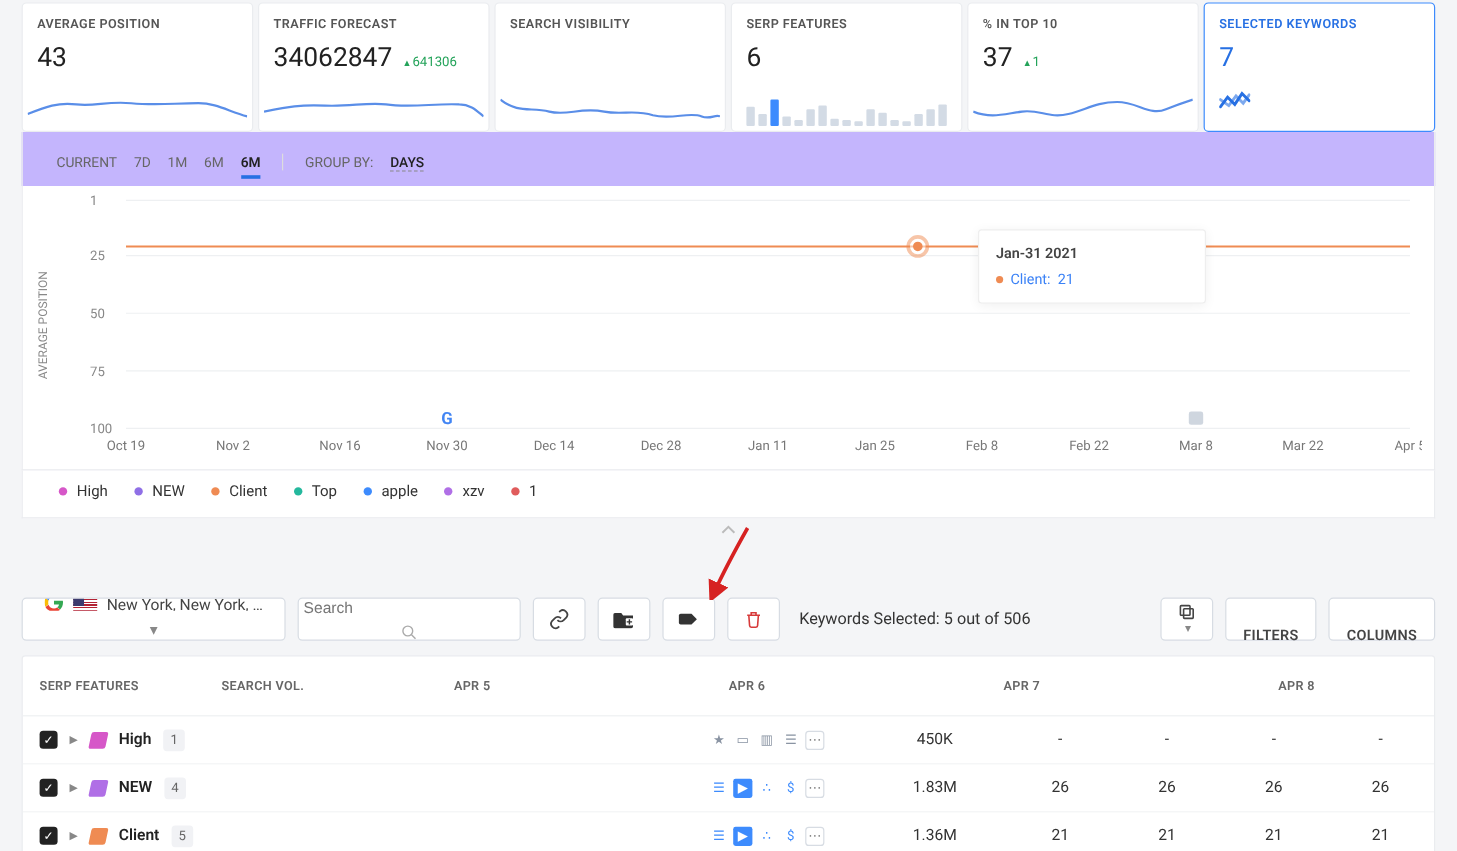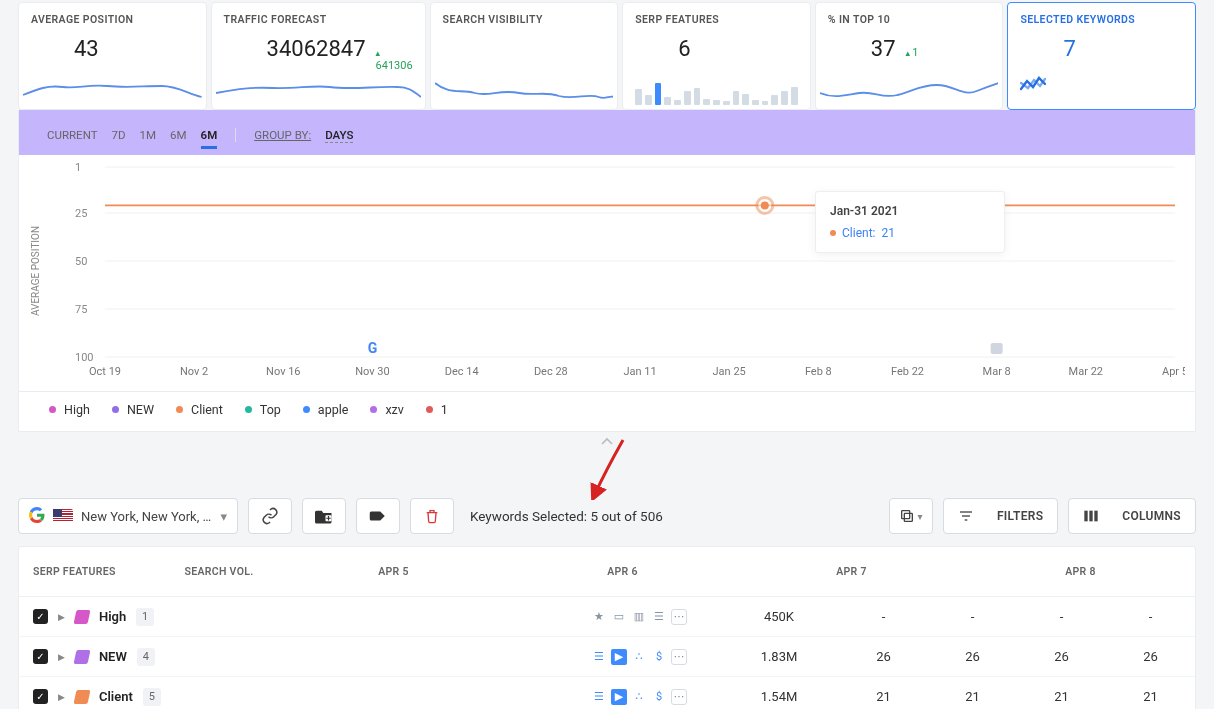--- a/index.html
+++ b/index.html
@@ -3,51 +3,51 @@
 <meta charset="utf-8">
 <style>
   * { box-sizing: border-box; margin: 0; padding: 0; }
   body { font-family: -apple-system, BlinkMacSystemFont, "Segoe UI", Roboto, Arial, sans-serif; background: #f4f5f7; font-size: 13px; color: #333; width: 1214px; }
   .cards-row { display: flex; gap: 4px; padding: 0 18px; margin-top: 2px; }
   .metric-card { flex: 1; background: #fff; border: 1px solid #eaecef; border-radius: 4px; padding: 10px 12px 4px 12px; min-height: 108px; position: relative; }
   .metric-card.selected { border: 1.5px solid #3d8bfd; }
   .metric-title { font-size: 10.5px; font-weight: 600; letter-spacing: 0.4px; color: #555; text-transform: uppercase; }
   .metric-card.selected .metric-title { color: #2770e3; }
   .metric-value-row { display: flex; align-items: baseline; gap: 10px; margin-top: 10px; }
-  .metric-value { font-size: 22px; font-weight: 400; color: #222; margin-left: 43px; }
+  .metric-value { font-size: 22px; font-weight: 400; color: #222; }
   .metric-delta { font-size: 11px; color: #24a35a; }
   .metric-delta::before { content: "▴ "; font-size: 9px; }
   .spark-wrap { position: absolute; left: 4px; right: 4px; bottom: 4px; height: 30px; }
   .bar-spark { display:flex; align-items:flex-end; gap:3px; height:100%; padding:0 8px;}
   .bar-spark span { flex:1; background:#d3dbe5; border-radius:1px;}
   .bar-spark span.hl { background:#3d8bfd; }
   .selected-icon { margin-top: 14px; color:#3d8bfd; }
   
   .chart-toolbar { display:flex; align-items:flex-start; gap:14px; padding: 18px 28px 6px 28px; font-size: 11.5px; background:#c4b5fd; margin: 0 18px; border:1px solid #eaecef; border-top:none; border-bottom:none;}
   .toolbar-tab { color:#666; cursor:pointer; padding-bottom:4px;}
   .toolbar-tab.active { color:#222; font-weight:600; border-bottom: 3px solid #2770e3; }
   .toolbar-sep { width:1px; height:14px; background:#ddd; margin:0 4px;}
-  .groupby-label { color:#666;text-decoration:underline; }
+  .groupby-label { color:#666; }
   .groupby-value { color:#222; text-transform:uppercase; border-bottom:1px dashed #888; cursor:pointer; font-weight:500;}
   
   .chart-body { background:#fff; margin:0 18px; border:1px solid #eaecef; border-top:none; padding: 6px 10px 10px 6px; position:relative; }
   .chart-svg { display:block; }
   .tooltip { position:absolute; left:796px; top:36px; width:190px; background:#fff; border:1px solid #eee; box-shadow:0 2px 10px rgba(0,0,0,.06); border-radius:3px; padding:12px 14px; font-size:12px; z-index:5;}
   .tooltip-title { font-weight:600; color:#444; margin-bottom:8px;}
   .tooltip-row { display:flex; align-items:center; gap:6px; color:#3b82f6;}
   .dot-sm { width:6px; height:6px; border-radius:50%; display:inline-block;}
   
   .legend { display:flex; flex-wrap:wrap; gap:22px; padding:10px 18px 14px 30px; background:#fff; margin:0 18px; border:1px solid #eaecef; border-top:none;}
   .legend-item { display:flex; align-items:center; gap:8px; font-size:12.5px; color:#333;}
   .legend-dot { width:7px; height:7px; border-radius:50%;}
   
   .collapse-row { text-align:center; padding:4px 0 18px 0; color:#bbb; font-size:12px; cursor:pointer; background:transparent;}
   
   .controls-row { display:flex; align-items:center; gap:10px; padding:0 18px 12px 18px; margin-top:30px;}
-  .ctrl { background:#fff; border:1px solid #d7dce3; border-radius:4px; height:36px; display:flex; align-items:center; color:#444;}
+  .ctrl { background:#fff; border:1px solid #d7dce3; border-radius:4px; height:36px; display:flex; align-items:center; color:#444;flex-direction:column;}
   .loc-picker { width:220px; padding:0 10px; gap:8px; cursor:pointer; justify-content:space-between;}
   .loc-left { display:flex; align-items:center; gap:8px; overflow:hidden;}
   .flag { width:20px; height:14px; background: linear-gradient(to bottom, #b22234 0%, #b22234 8%, #fff 8%, #fff 16%, #b22234 16%, #b22234 24%, #fff 24%, #fff 32%, #b22234 32%, #b22234 40%, #fff 40%, #fff 48%, #b22234 48%, #b22234 56%, #fff 56%, #fff 64%, #b22234 64%, #b22234 72%, #fff 72%, #fff 80%, #b22234 80%, #b22234 88%, #fff 88%, #fff 100%); position:relative; border-radius:2px;}
   .flag::before { content:""; position:absolute; left:0; top:0; width:9px; height:8px; background:#3c3b6e;}
   .search-box { width:186px; padding:0 10px; gap:6px;}
   .search-box input { border:none; outline:none; flex:1; font-size:13px; background:transparent;}
   .icon-btn { width:44px; justify-content:center; cursor:pointer; font-size:15px;}
   .delete-btn svg { color:#d73a3a;}
   .sel-text { font-size:13.5px; color:#333; margin-left:6px;}
   .spacer { flex:1; }
@@ -281,20 +281,29 @@
               <path fill="#34A853" d="M46.5 24.5c0-1.6-.1-3.1-.4-4.5H24v9h12.7c-.6 3-2.3 5.6-4.8 7.3l7.4 5.7C43.7 37.9 46.5 31.7 46.5 24.5z"></path>
               <path fill="#FBBC05" d="M10.3 28.9c-.5-1.5-.8-3.2-.8-4.9s.3-3.4.8-4.9l-7.6-5.9C1 16.8 0 20.3 0 24s1 7.2 2.7 10.8l7.6-5.9z"></path>
               <path fill="#EA4335" d="M24 48c6 0 11.3-2 15.1-5.5l-7.4-5.7c-2.1 1.4-4.7 2.2-7.7 2.2-6.4 0-11.9-3.7-13.7-9.1l-7.6 5.9C6.6 42.6 14.6 48 24 48z"></path>
             </svg>
         </span>
         <span class="flag"></span>
         <span style="white-space:nowrap; overflow:hidden; text-overflow:ellipsis;">New York, New York, …</span>
       </div>
       <span style="color:#888">▾</span>
     </div>
+    <div class="ctrl search-box">
+      <input placeholder="Search" style="">
+      <span style="color:#aaa">
+        <svg width="14" height="14" viewBox="0 0 24 24" fill="none" stroke="currentColor" stroke-width="2">
+            <circle cx="10" cy="10" r="7"></circle>
+            <line x1="21" y1="21" x2="15" y2="15"></line>
+          </svg>
+      </span>
+    </div>
     <div class="ctrl icon-btn">
       <svg width="18" height="18" viewBox="0 0 24 24" fill="none" stroke="#444" stroke-width="2">
           <path d="M10 13a5 5 0 0 0 7 0l3-3a5 5 0 0 0-7-7l-1 1"></path>
           <path d="M14 11a5 5 0 0 0-7 0l-3 3a5 5 0 0 0 7 7l1-1"></path>
         </svg>
     </div>
     <div class="ctrl icon-btn">
       <svg width="18" height="16" viewBox="0 0 24 20" fill="#333">
           <path d="M2 3h7l2 3h11v12a2 2 0 0 1-2 2H2a2 2 0 0 1-2-2V5a2 2 0 0 1 2-2z"></path>
           <rect x="14" y="9" width="8" height="8" rx="1" fill="#fff"></rect>
@@ -399,20 +408,20 @@
           <span class="row-label">Client</span>
           <span class="row-count">5</span>
         </div>
         <div class="row-serp">
           <span class="sicon blue">☰</span>
           <span class="sicon bluebg">▶</span>
           <span class="sicon blue">∴</span>
           <span class="sicon blue">$</span>
           <span class="sicon more-sicon">⋯</span>
         </div>
-        <div class="row-vol">1.54M</div>
+        <div class="row-vol">1.36M</div>
         <div class="row-date">21</div>
         <div class="row-date">21</div>
         <div class="row-date">21</div>
         <div class="row-date">21</div>
       </div>
     </div>
 </div>
 
 </body></html>

